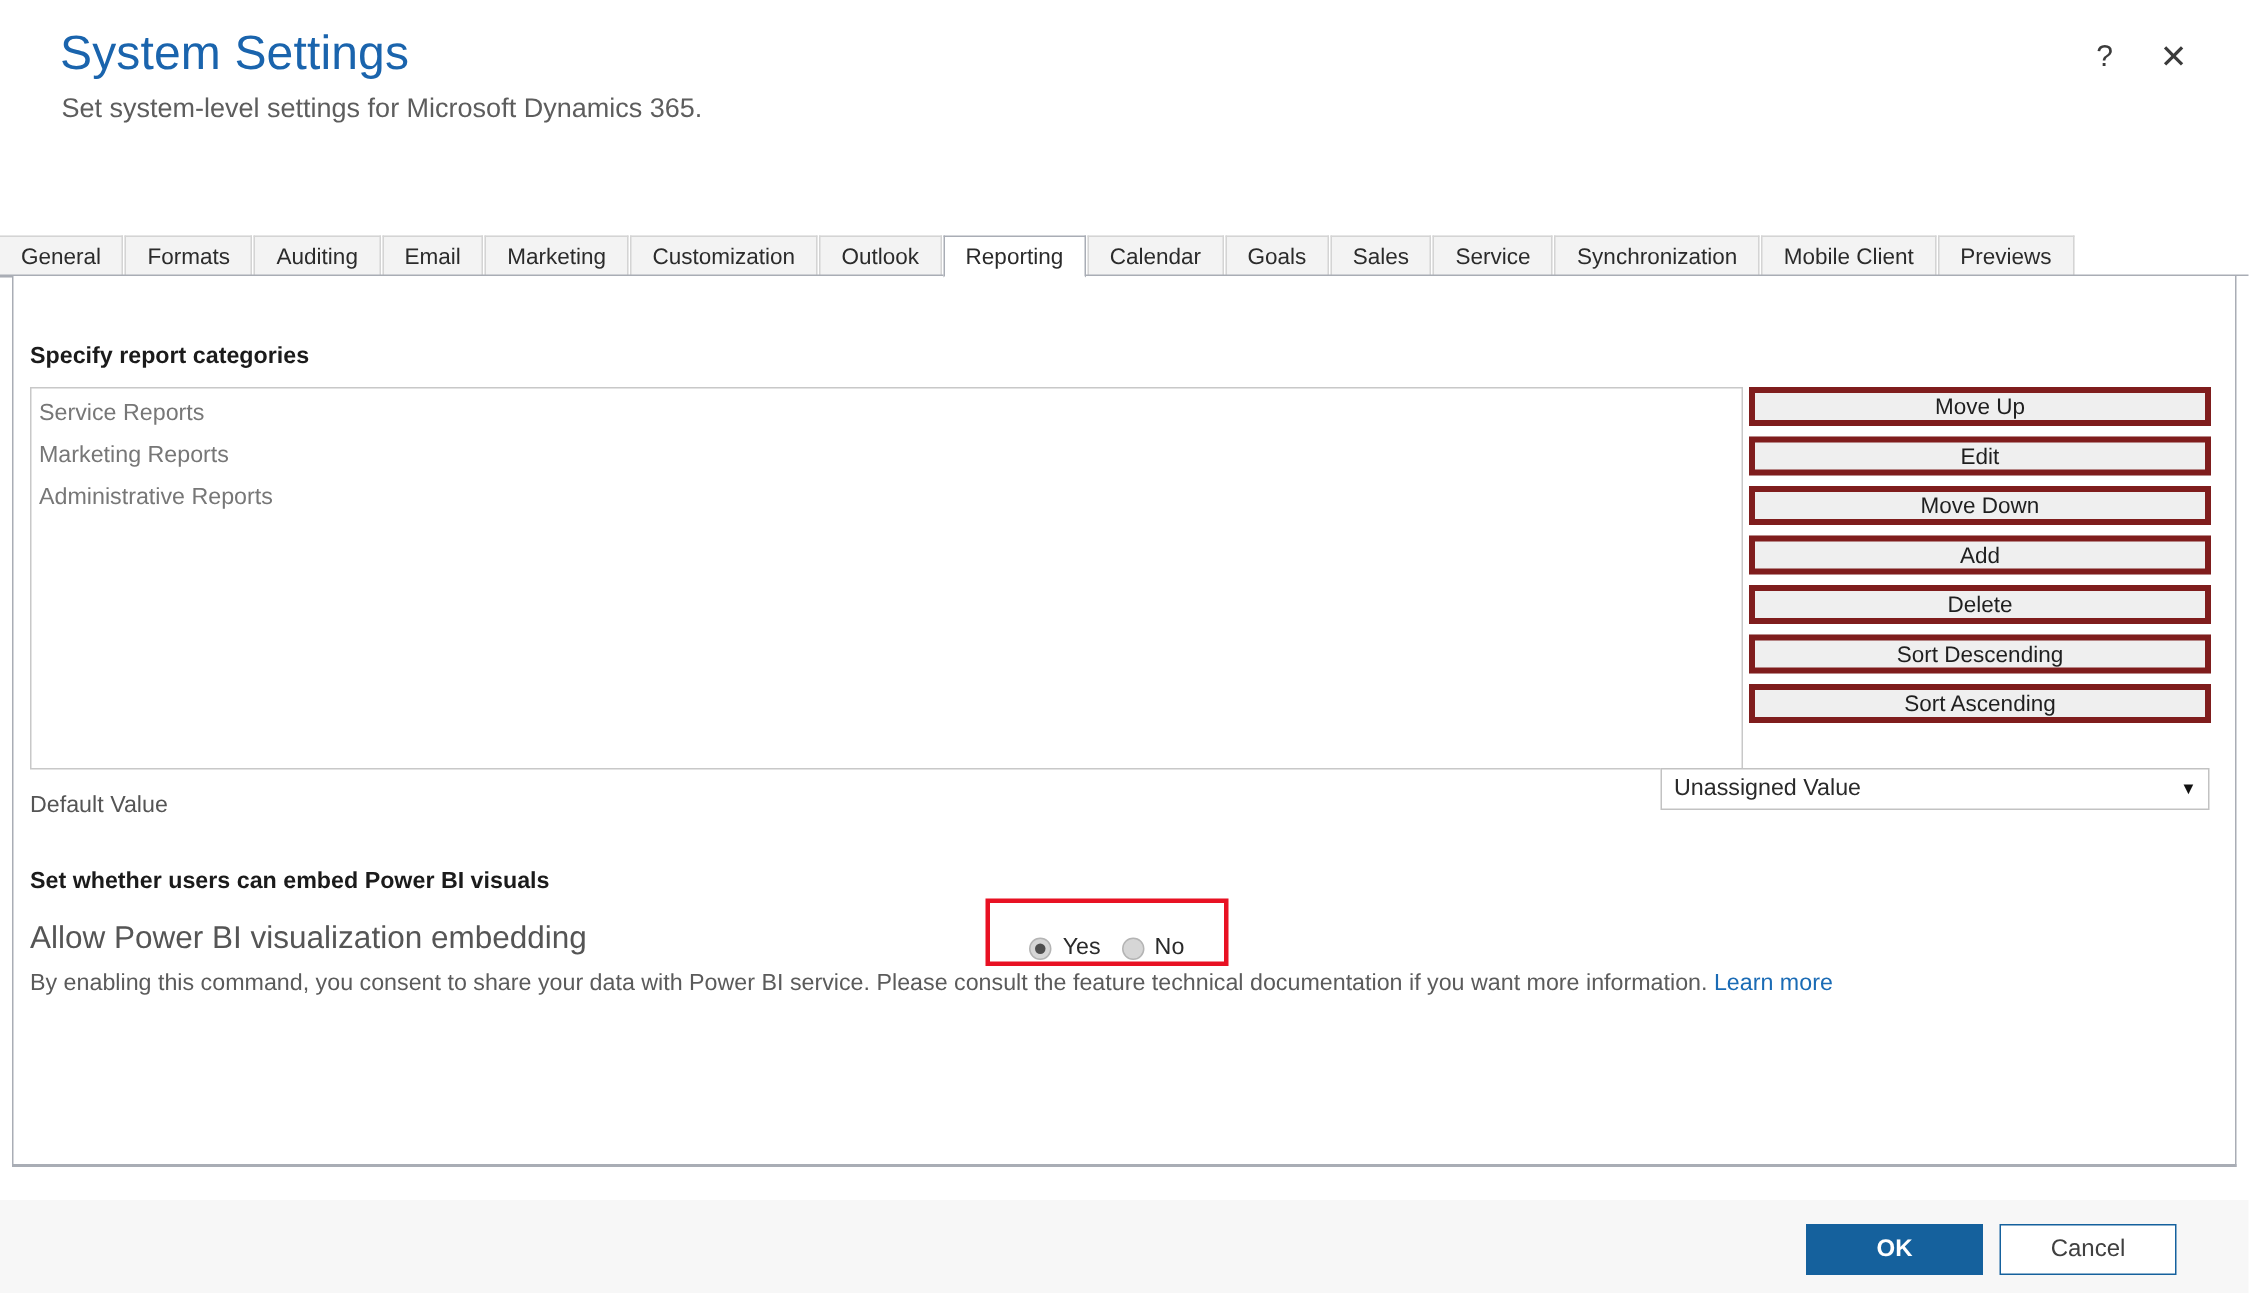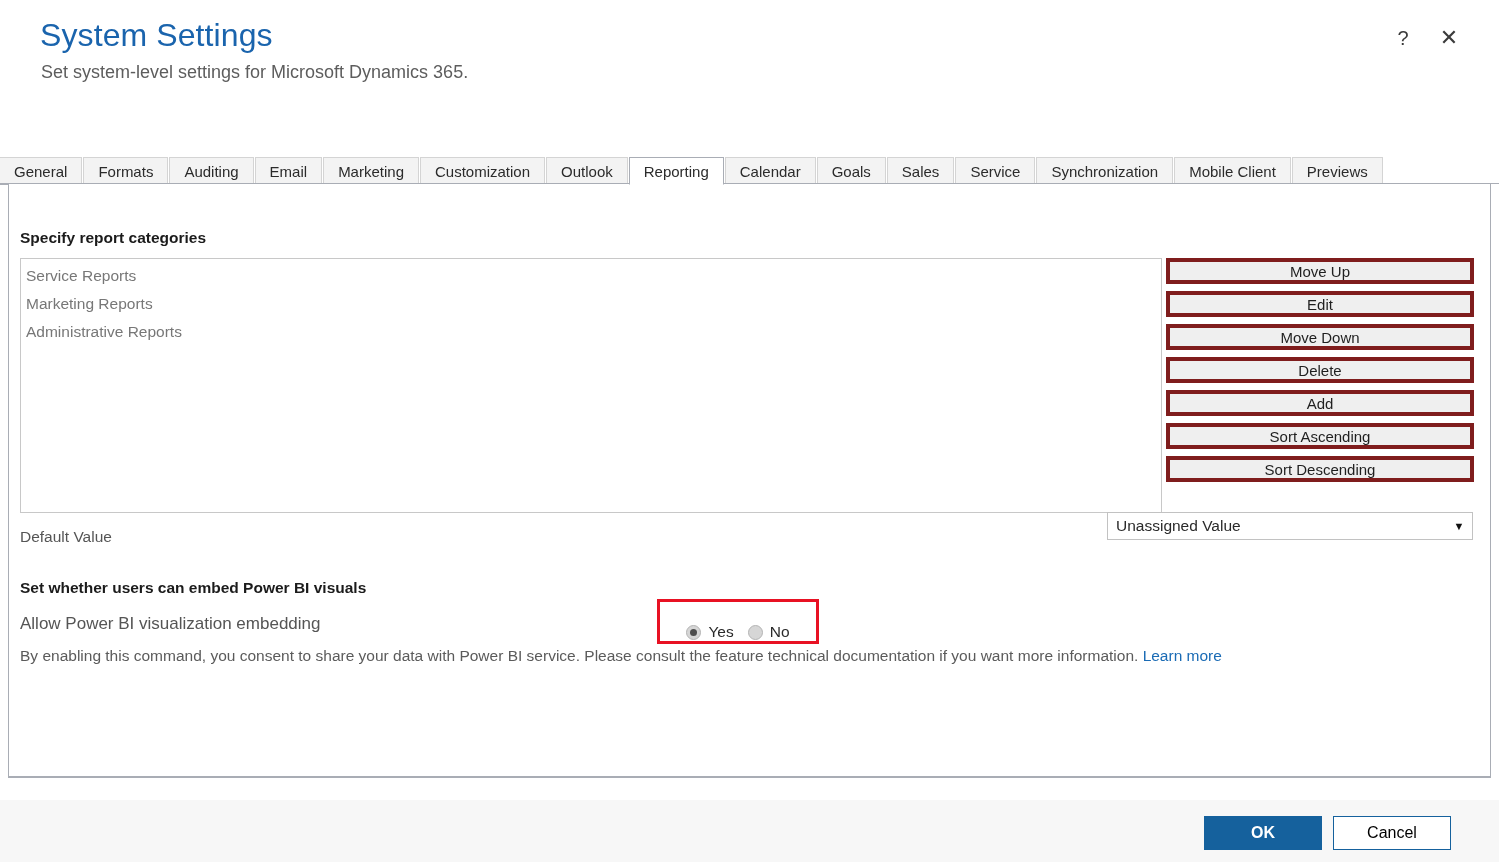--- a/index.html
+++ b/index.html
@@ -251,21 +251,21 @@
     background: #4e4e4e;
   }
   .radio-label {
     font-size: 15.5px;
     color: #2a2a2a;
     white-space: nowrap;
   }
   .powerbi-row-label {
     position: absolute;
     left: 11px; top: 430px;
-    font-size: 17px;
+    font-size: 21px;
     color: #555555;
     white-space: nowrap;
   }
   .powerbi-note {
     position: absolute;
     left: 11px; top: 463px;
     font-size: 15.5px;
     color: #5b5b5b;
     white-space: nowrap;
   }
@@ -303,21 +303,21 @@
     justify-content: center;
     cursor: pointer;
     font-family: Liberation Sans, sans-serif;
   }
   .btn-secondary {
     width: 118px;
     height: 34px;
     box-sizing: border-box;
     background: #ffffff;
     border: 1px solid #15619d;
-    color: #000000;
+    color: #404040;
     font-size: 16px;
     display: flex;
     align-items: center;
     justify-content: center;
     cursor: pointer;
     font-family: "Liberation Sans", sans-serif;
   }
 </style>
 </head>
 <body>
@@ -357,24 +357,24 @@
   <div class="listbox" id="categories-listbox">
       <div class="list-item">Service Reports</div>
       <div class="list-item">Marketing Reports</div>
       <div class="list-item">Administrative Reports</div>
     </div>
 
   <div class="side-buttons" id="side-buttons">
       <div class="side-btn">Move Up</div>
       <div class="side-btn">Edit</div>
       <div class="side-btn">Move Down</div>
+      <div class="side-btn">Add</div>
       <div class="side-btn">Delete</div>
-      <div class="side-btn">Add</div>
+      <div class="side-btn">Sort Descending</div>
       <div class="side-btn">Sort Ascending</div>
-      <div class="side-btn">Sort Descending</div>
     </div>
 
   <div class="default-value-label">Default Value</div>
 
   <div class="dropdown">
     <span class="dropdown-value">Unassigned Value</span>
     <span class="dropdown-arrow">▼</span>
   </div>
 
   <div class="section-heading" id="heading-powerbi">Set whether users can embed Power BI visuals</div>

